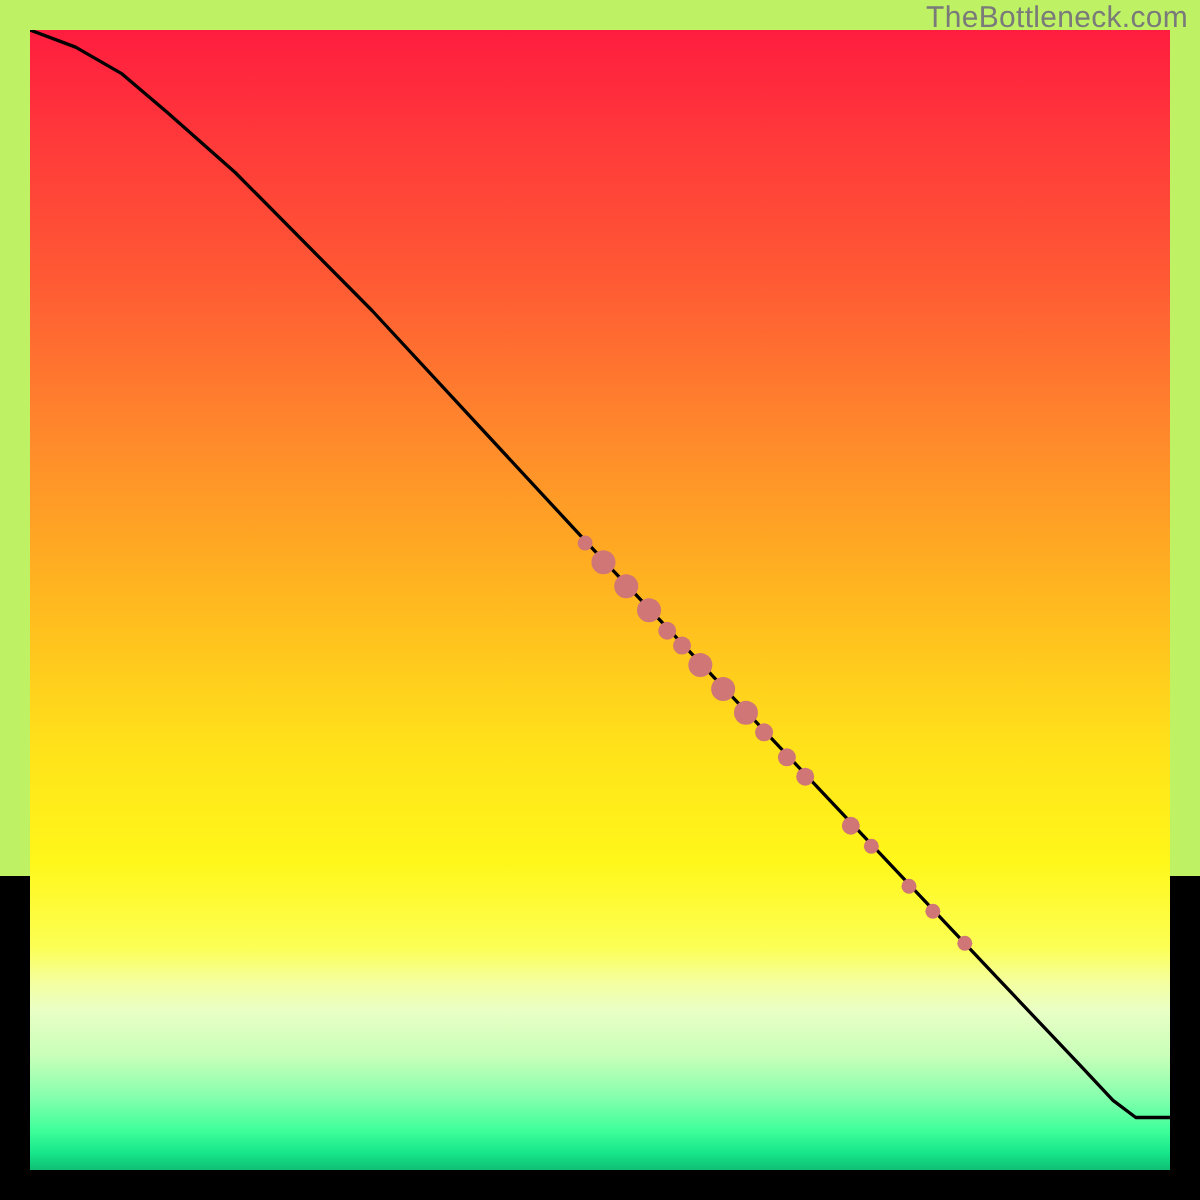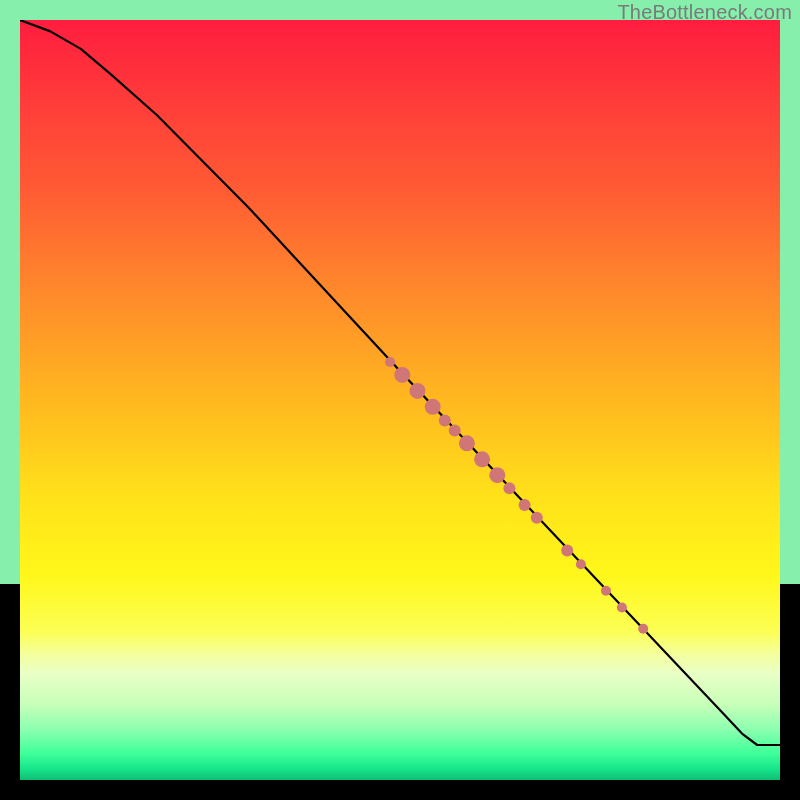--- a/index.html
+++ b/index.html
@@ -8,21 +8,21 @@
     width: 800px;
     height: 800px;
     background: #000;
     overflow: hidden;
     font-family: Arial, Helvetica, sans-serif;
   }
   .stage {
     position: relative;
     width: 800px;
     height: 584px;
-    background: #86efac;
+    background: #bef264;
   }
   .plot {
     position: absolute;
     left: 20px;
     top: 20px;
     width: 760px;
     height: 760px;
     background: linear-gradient(to bottom,
       #ff1d3f 0%,
       #ff3a3a 10%,

